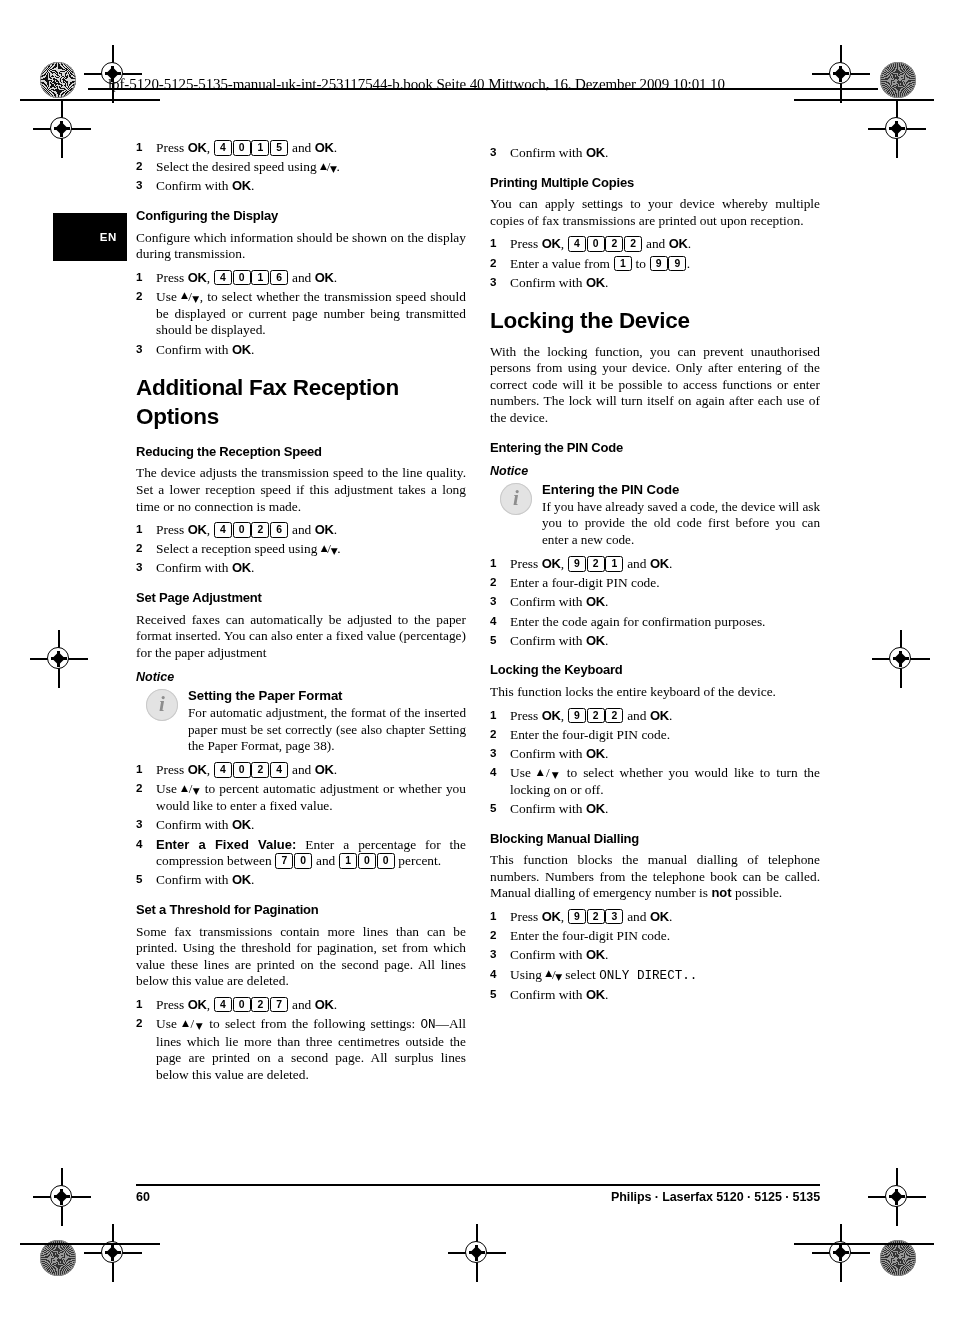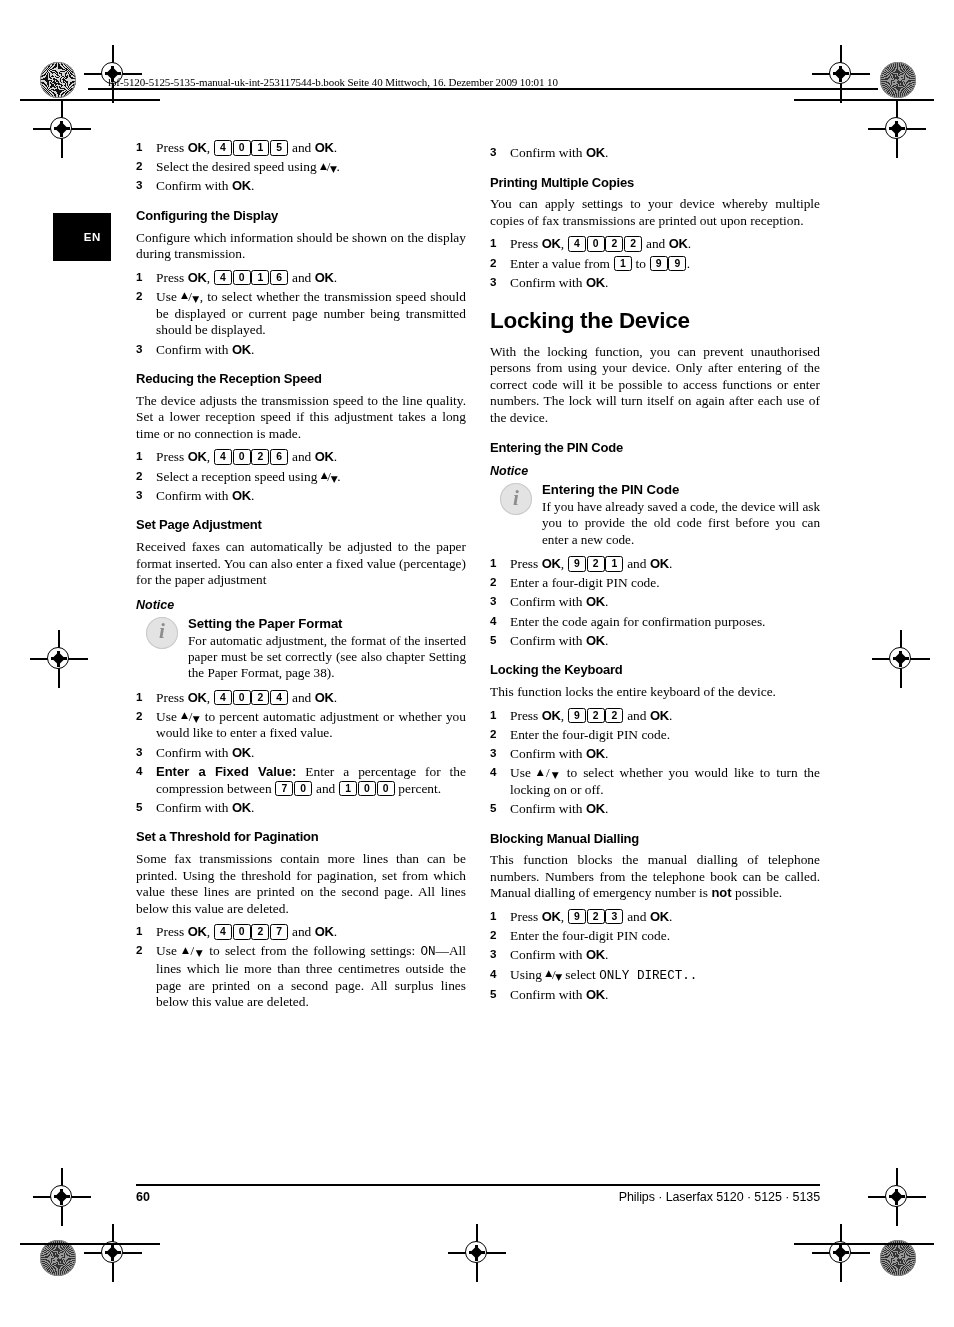--- a/index.html
+++ b/index.html
@@ -55,30 +55,30 @@
       repeating-conic-gradient(from 10deg, #333 0deg 3.6deg, #9a9a9a 3.6deg 7.2deg);
   }
 
   .trimline { position: absolute; background: #000; }
 
   
   .file-header {
     position: absolute;
     left: 108px; top: 76px;
     font-family: "Liberation Serif", serif;
-    font-size: 11px;
+    font-size: 15px;
     letter-spacing: -0.1px;
     white-space: nowrap;
   }
 
   
   .lang-tab {
     position: absolute;
     left: 53px; top: 213px;
-    width: 58px; height: 48px;
+    width: 74px; height: 48px;
     background: #000;
     color: #fff;
     font-family: "Liberation Sans", sans-serif;
     font-weight: bold;
     font-size: 11.5px;
     letter-spacing: 0.6px;
     display: flex;
     align-items: center;
     justify-content: flex-end;
     padding-right: 10px;
@@ -242,21 +242,21 @@
     position: absolute;
     left: 136px; top: 1190px;
     font-family: "Liberation Sans", sans-serif;
     font-weight: bold;
     font-size: 12.5px;
   }
   .footer-brand {
     position: absolute;
     right: 134px; top: 1190px;
     font-family: "Liberation Sans", sans-serif;
-    font-weight: normal;
+    font-weight: bold;
     font-size: 12.5px;
     letter-spacing: -0.1px;
     white-space: nowrap;
   }
 </style>
 </head>
 <body>
 
 <div class="reg reg-cross" style="left:84px; top:45px;">
   <div class="v"></div>
@@ -394,20 +394,21 @@
     <li>
       <span class="num">2</span>
       <span><span>Use</span> <span class="arrows"><span class="up">▲</span><span class="sl">/</span><span class="dn">▼</span></span><span>, to select whether the transmission speed should be displayed or current page number being transmitted should be displayed.</span></span>
     </li>
     <li>
       <span class="num">3</span>
       <span><span>Confirm with</span> <span class="ok">OK</span><span>.</span></span>
     </li>
   </ol>
 
+  <h1 class="sec">Additional Fax Reception Options</h1>
 
   <h2 class="sub">Reducing the Reception Speed</h2>
   <p class="body">The device adjusts the transmission speed to the line quality. Set a lower reception speed if this adjustment takes a long time or no connection is made.</p>
 
   <ol class="steps nojust">
     <li>
       <span class="num">1</span>
       <span><span>Press</span> <span class="ok">OK</span><span>,</span>
       <span class="key">4</span><span class="key">0</span><span class="key">2</span><span class="key">6</span>
       <span>and</span> <span class="ok">OK</span><span>.</span></span>

